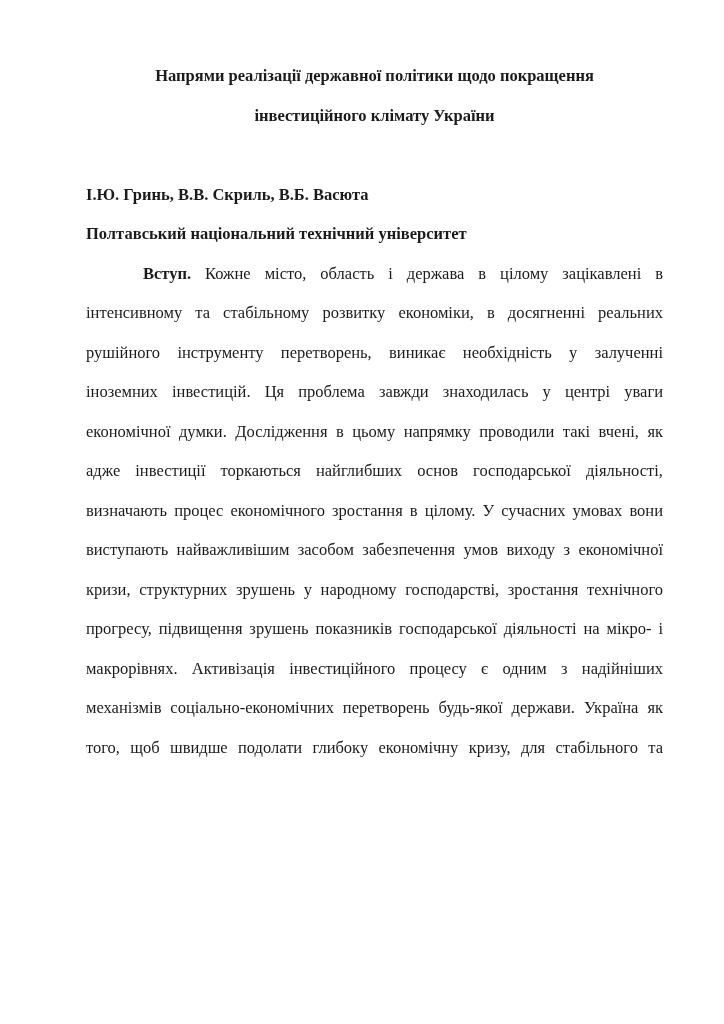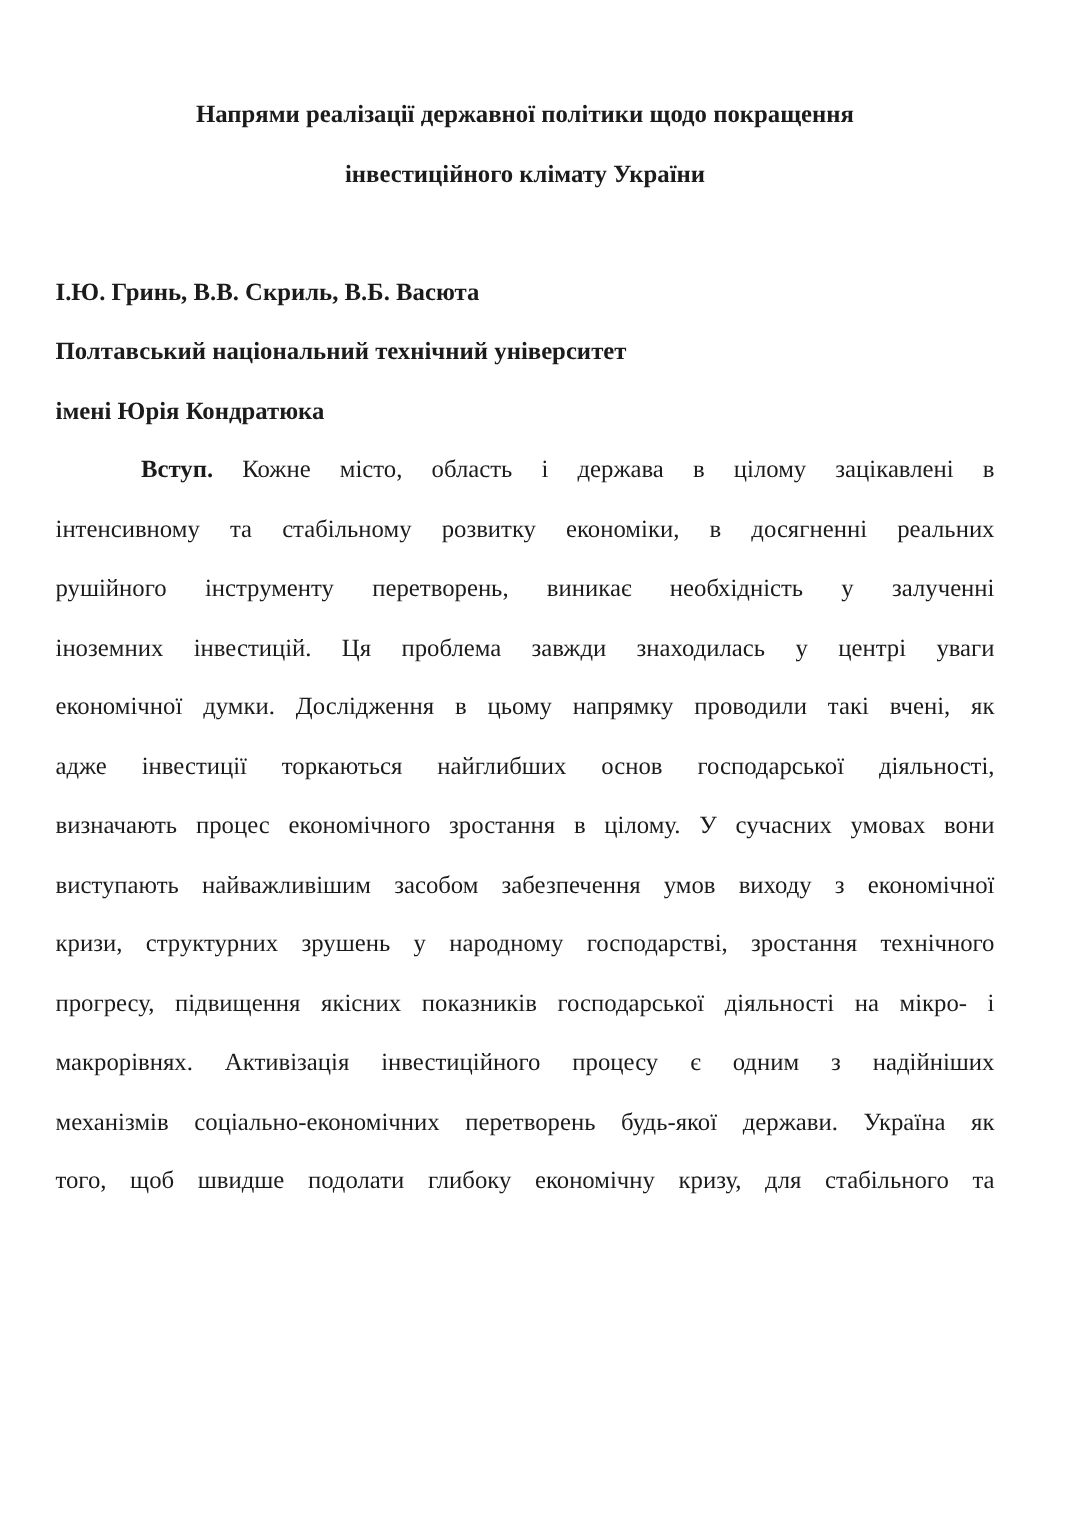--- a/index.html
+++ b/index.html
@@ -7,21 +7,21 @@
     padding: 0;
     background: #ffffff;
   }
   .page {
     position: relative;
     width: 724px;
     height: 1024px;
     box-sizing: border-box;
     background: #ffffff;
     color: #1b1b1b;
-    padding: 56px 61px 0 37px;
+    padding: 56px 61px 0 86px;
     font-family: "Liberation Serif", "DejaVu Serif", serif;
     font-size: 16.5px;
     line-height: 39.5px;
     overflow: hidden;
     -webkit-font-smoothing: antialiased;
   }
   .title-block {
     text-align: center;
     font-weight: bold;
   }
@@ -55,37 +55,36 @@
   <header class="title-block">
     <div class="title-line">Напрями реалізації державної політики щодо покращення</div>
     <div class="title-line">інвестиційного клімату України</div>
   </header>
 
   <div class="spacer"></div>
 
   <section class="authors-block">
     <div>І.Ю. Гринь, В.В. Скриль, В.Б. Васюта</div>
     <div>Полтавський національний технічний університет</div>
-    <div>імені Юрія Кондратюка</div>
   </section>
 
   <section class="body-block">
     <div class="line first">
       <b class="lead">Вступ.</b>
       <span>Кожне місто, область і держава в цілому зацікавлені в</span>
     </div>
     <div>
         <div class="line">інтенсивному та стабільному розвитку економіки, в досягненні реальних</div>
         <div class="line">рушійного інструменту перетворень, виникає необхідність у залученні</div>
         <div class="line">іноземних інвестицій. Ця проблема завжди знаходилась у центрі уваги</div>
         <div class="line">економічної думки. Дослідження в цьому напрямку проводили такі вчені, як</div>
         <div class="line">адже інвестиції торкаються найглибших основ господарської діяльності,</div>
         <div class="line">визначають процес економічного зростання в цілому. У сучасних умовах вони</div>
         <div class="line">виступають найважливішим засобом забезпечення умов виходу з економічної</div>
         <div class="line">кризи, структурних зрушень у народному господарстві, зростання технічного</div>
-        <div class="line">прогресу, підвищення якісних показників господарської діяльності на мікро- і</div>
+        <div class="line">прогресу, підвищення зрушень показників господарської діяльності на мікро- і</div>
         <div class="line">макрорівнях. Активізація інвестиційного процесу є одним з надійніших</div>
         <div class="line">механізмів соціально-економічних перетворень будь-якої держави. Україна як</div>
         <div class="line">того, щоб швидше подолати глибоку економічну кризу, для стабільного та</div>
       </div>
   </section>
 
 </div>
 
 </body></html>

